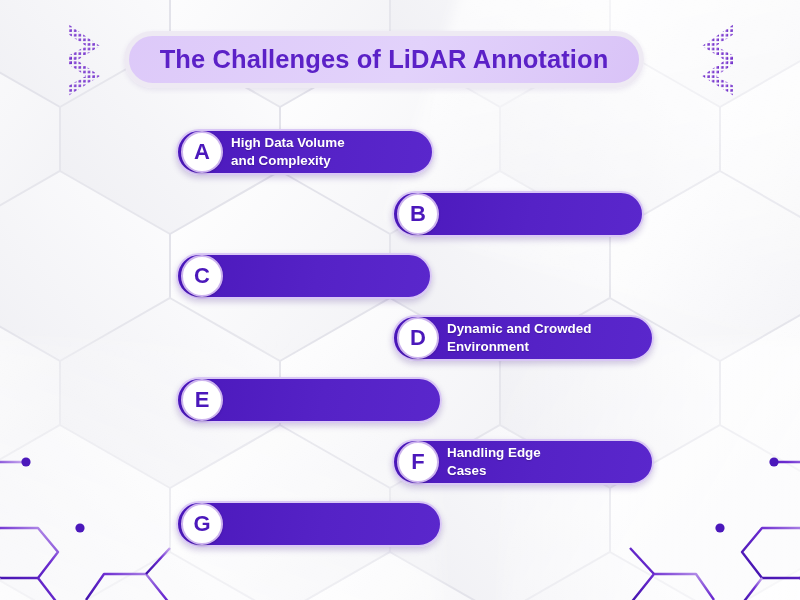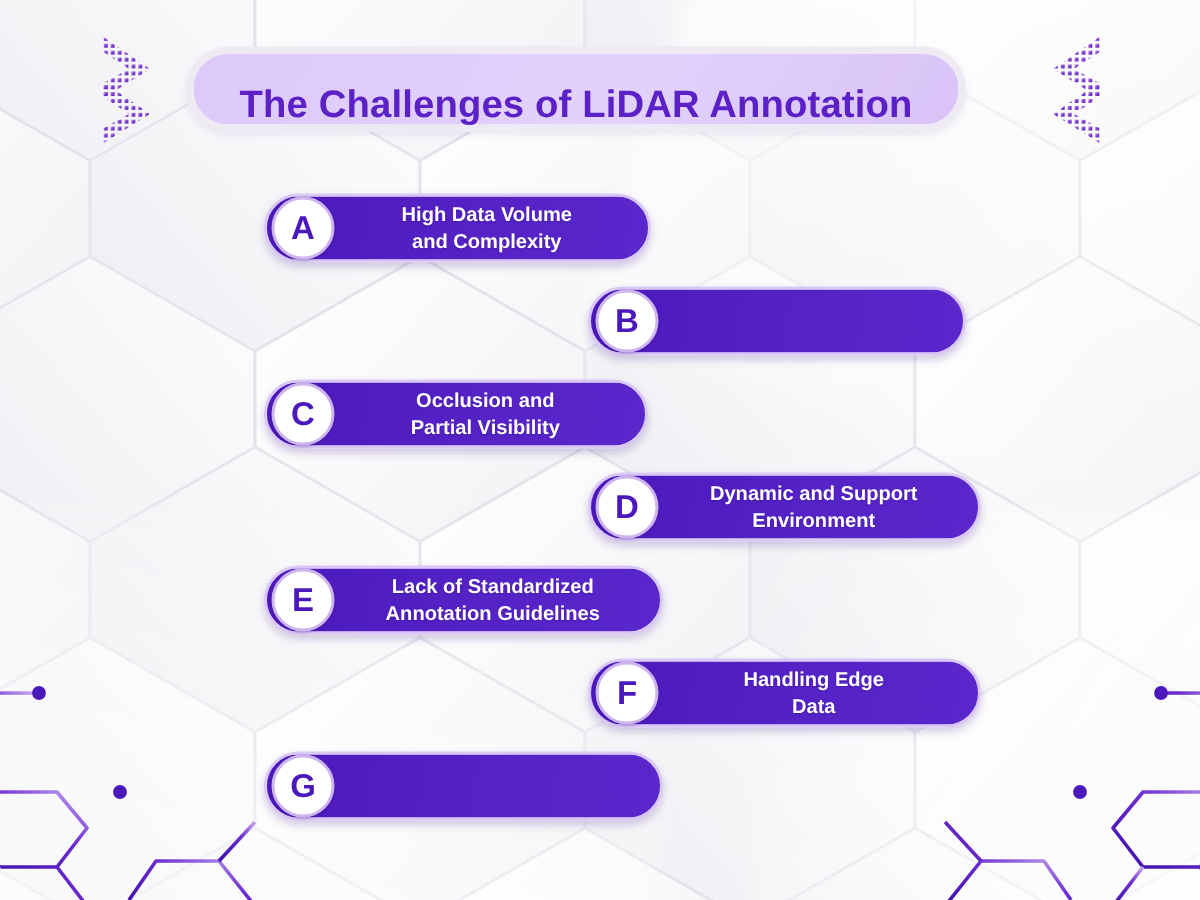--- a/index.html
+++ b/index.html
@@ -63,21 +63,21 @@
   .title-wrap{
     position:absolute; z-index:6;
     left:124px; top:31px;
     width:520px; height:57px;
   }
   .title-banner{
     width:100%; height:100%;
     border-radius:30px;
     background:linear-gradient(120deg,#ddc9f9 0%, #e2d2fb 55%, #d9c3f7 100%);
     border:5px solid #eeeaf3;
-    display:flex; align-items:flex-end; justify-content:center;
+    display:flex; align-items:center; justify-content:center;
     box-shadow:0 2px 5px rgba(90,60,150,.10);
   }
   .title-text{
     font-size:25.5px;
     font-weight:bold;
     color:#5b21c7;
     letter-spacing:.1px;
     white-space:nowrap;
     line-height:1;
   }
@@ -110,21 +110,20 @@
     line-height:1;
     box-shadow:0 1px 2px rgba(40,10,90,.25);
   }
 
   .item-label{
     flex:1 1 auto;
     color:#ffffff;
     font-size:13.4px;
     font-weight:bold;
     line-height:1.32;
-    text-align:center;
     padding:0 14px 0 8px;
     white-space:pre-line;
     text-shadow:0 1px 1px rgba(30,5,70,.3);
   }
 
   
   .item.left  { left:176px; }
   .item.right { left:392px; }
 </style>
 </head>
@@ -288,36 +287,32 @@
       <div class="item left" style="top: 129px; width: 258px;">
         <div class="badge">A</div>
         <div class="item-label">High Data Volume
 and Complexity</div>
       </div>
       <div class="item right" style="top: 191px; width: 252px;">
         <div class="badge">B</div>
       </div>
       <div class="item left" style="top: 253px; width: 256px;">
         <div class="badge">C</div>
-        <div class="item-label">Occlusion and
-Partial Visibility</div>
       </div>
       <div class="item right" style="top: 315px; width: 262px;">
         <div class="badge">D</div>
-        <div class="item-label">Dynamic and Support
+        <div class="item-label">Dynamic and Crowded
 Environment</div>
       </div>
       <div class="item left" style="top: 377px; width: 266px;">
         <div class="badge">E</div>
-        <div class="item-label">Lack of Standardized
-Annotation Guidelines</div>
       </div>
       <div class="item right" style="top: 439px; width: 262px;">
         <div class="badge">F</div>
         <div class="item-label">Handling Edge
-Data</div>
+Cases</div>
       </div>
       <div class="item left" style="top: 501px; width: 266px;">
         <div class="badge">G</div>
       </div>
     </div>
 
 </div>
 
 </body></html>

